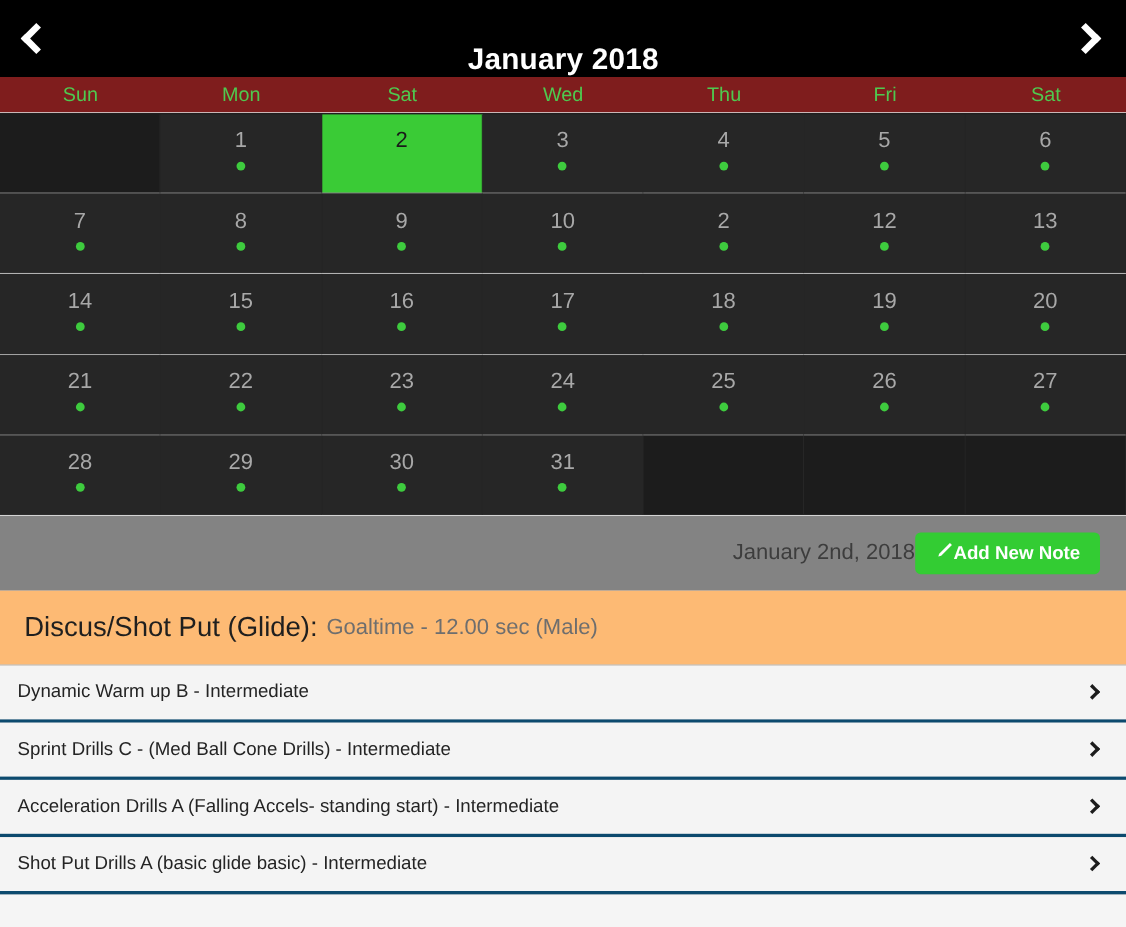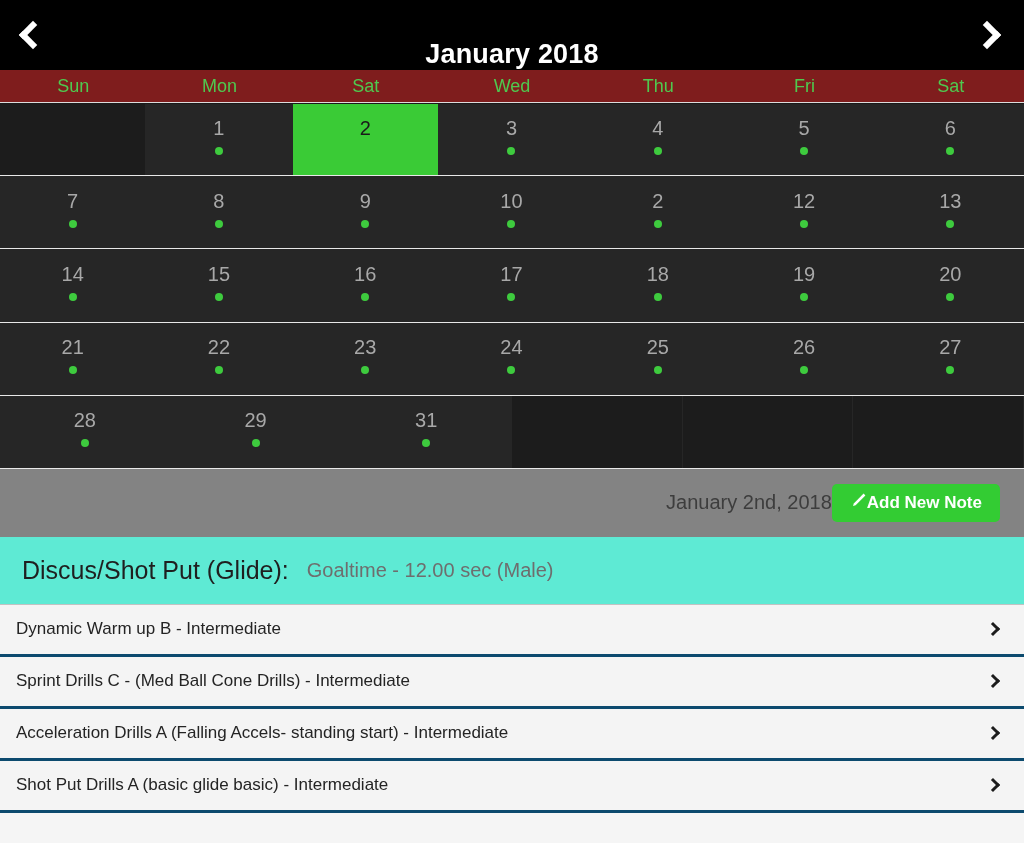--- a/index.html
+++ b/index.html
@@ -129,34 +129,34 @@
   .add-note-label {
     color: #ffffff;
     font-size: 17px;
     font-weight: bold;
   }
   .pencil-icon { display: block; }
 
   
   .info-band {
     height: 68px;
-    background: #5eead4;
+    background: #fdba74;
     display: flex;
     align-items: center;
     padding-left: 22px;
     border-bottom: 1px solid #c2c2c2;
   }
   .info-title {
     color: #1f1f1f;
     font-size: 25px;
   }
   .info-sub {
     color: #6e6e6e;
     font-size: 20px;
-    margin-left: 18px;
+    margin-left: 8px;
   }
 
   
   .drill-list { background: #9a9a9a; }
   .drill-row {
     height: 52px;
     background: #f4f4f4;
     display: flex;
     align-items: center;
     justify-content: space-between;
@@ -319,20 +319,24 @@
         <div class="day-dot"></div>
       </div>
     </div>
     <div class="week-row">
       <div class="day-cell">
         <div class="day-num">28</div>
         <div class="day-dot"></div>
       </div>
       <div class="day-cell">
         <div class="day-num">29</div>
+        <div class="day-dot"></div>
+      </div>
+      <div class="day-cell">
+        <div class="day-num">30</div>
         <div class="day-dot"></div>
       </div>
       <div class="day-cell">
         <div class="day-num">31</div>
         <div class="day-dot"></div>
       </div>
       <div class="day-cell empty"></div>
       <div class="day-cell empty"></div>
       <div class="day-cell empty"></div>
     </div>

